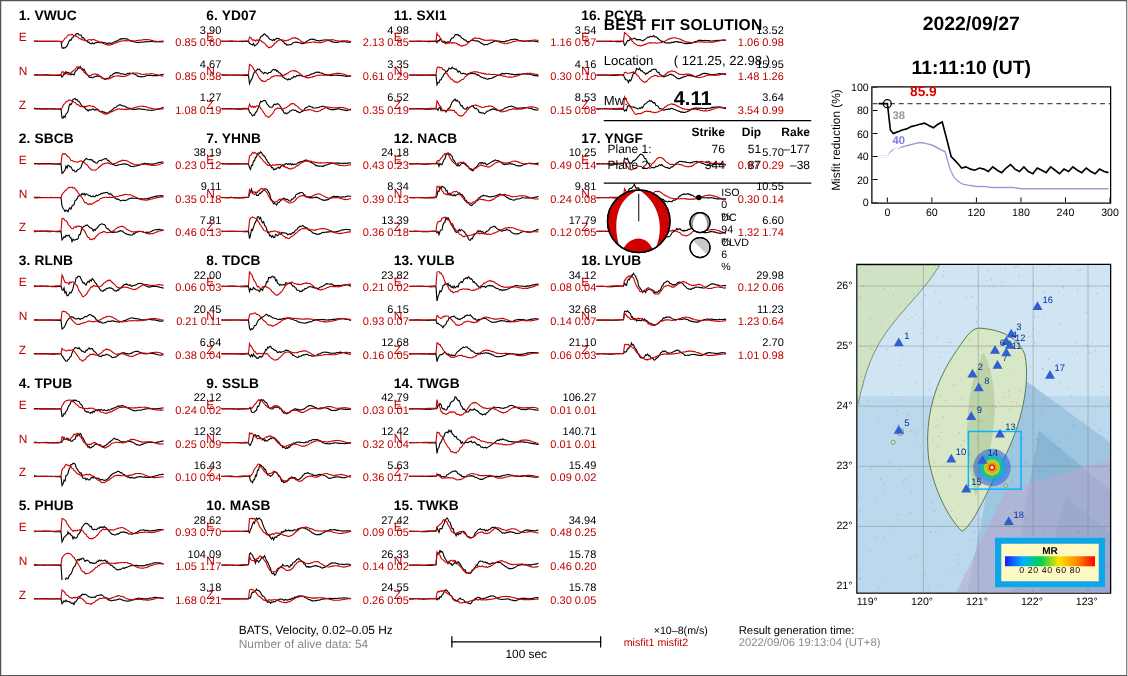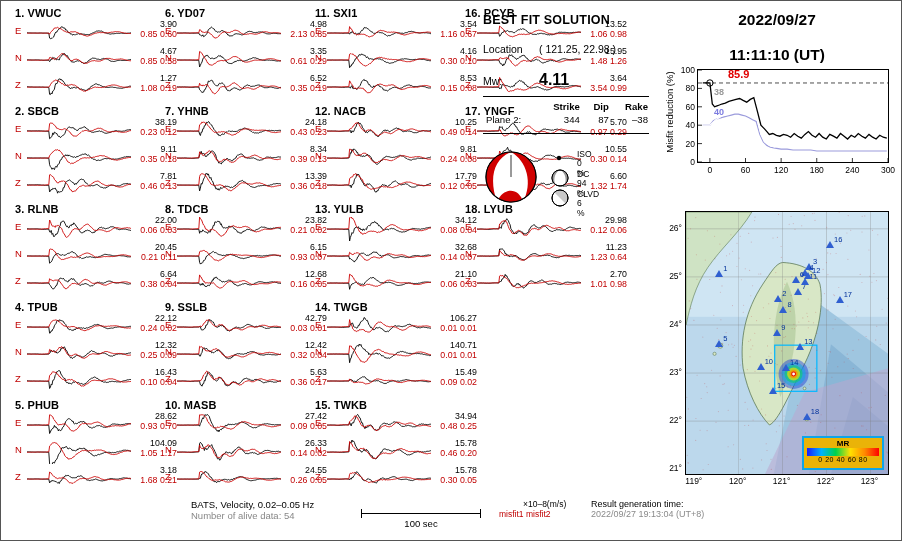--- a/index.html
+++ b/index.html
@@ -62,21 +62,21 @@
   .redval{position:absolute;left:30px;top:-2px;font-size:11px;color:#e00000;font-weight:bold;}
   .bluval{position:absolute;font-size:9px;font-weight:bold;}
 
   
   .map{position:absolute;left:658px;top:206px;width:236px;height:292px;}
   .mapbox{position:absolute;left:26px;top:4px;width:202px;height:262px;border:1px solid #000;overflow:hidden;background:#cfe3f2;}
   .mlat{position:absolute;right:100%;font-size:8.5px;padding-right:3px;transform:translateY(-50%);}
   .mlon{position:absolute;top:100%;font-size:8.5px;padding-top:3px;transform:translateX(-50%);}
   .mstn{position:absolute;font-size:7.5px;color:#00309a;}
   .tri{position:absolute;width:0;height:0;border-left:4px solid transparent;border-right:4px solid transparent;border-bottom:7px solid #2f5fd0;}
-  .cbar{position:absolute;right:4px;bottom:4px;width:78px;height:30px;background:#eab308;border:2px solid #0ea5e9;}
+  .cbar{position:absolute;right:4px;bottom:4px;width:78px;height:30px;background:#fef9c3;border:5px solid #0ea5e9;}
   .cbar .ttl{font-size:8px;font-weight:bold;text-align:center;line-height:9px;padding-top:1px;}
   .cbar .scale{height:8px;margin:0 3px;background:linear-gradient(to right,#1a1aff,#00b2ff,#00d24a,#ffe100,#ff8a00,#ff0000);}
   .cbar .nums{font-size:7px;text-align:center;letter-spacing:0.5px;}
 
   
   .footer{position:absolute;left:190px;top:498px;width:470px;height:40px;font-size:9.5px;}
   .f-left{position:absolute;left:0;top:0;width:160px;}
   .f-left .l2{color:#888;}
   .scalebar{position:absolute;left:170px;top:10px;width:120px;text-align:center;}
   .scalebar .bar{position:relative;height:8px;}
@@ -870,20 +870,26 @@
       <span class="lbl">Mw:</span><span class="bfs-mw">4.11</span>
     </div>
     <div class="hr"></div>
     <table class="planes">
       <tbody>
           <tr>
         <th class="first"></th>
         <th>Strike</th>
         <th>Dip</th>
         <th>Rake</th>
+      </tr>
+      <tr>
+        <td class="first">Plane 1:</td>
+        <td>76</td>
+        <td>51</td>
+        <td>–177</td>
       </tr>
       <tr>
         <td class="first">Plane 2:</td>
         <td>344</td>
         <td>87</td>
         <td>–38</td>
       </tr>
     </tbody>
       </table>
     <div class="hr"></div>
@@ -1364,17 +1370,17 @@
     </div>
     <div class="f-mid">
       <div class="m1">×10–8(m/s)</div>
       <div class="m2">
         <span>misfit1</span>
         <span>misfit2</span>
       </div>
     </div>
     <div class="f-right">
       <div class="r1">Result generation time:</div>
-      <div class="r2">2022/09/27 19:13:04 (UT+8)</div>
+      <div class="r2">2022/09/06 19:13:04 (UT+8)</div>
     </div>
   </div>
 
 </div>
 
 </body></html>

